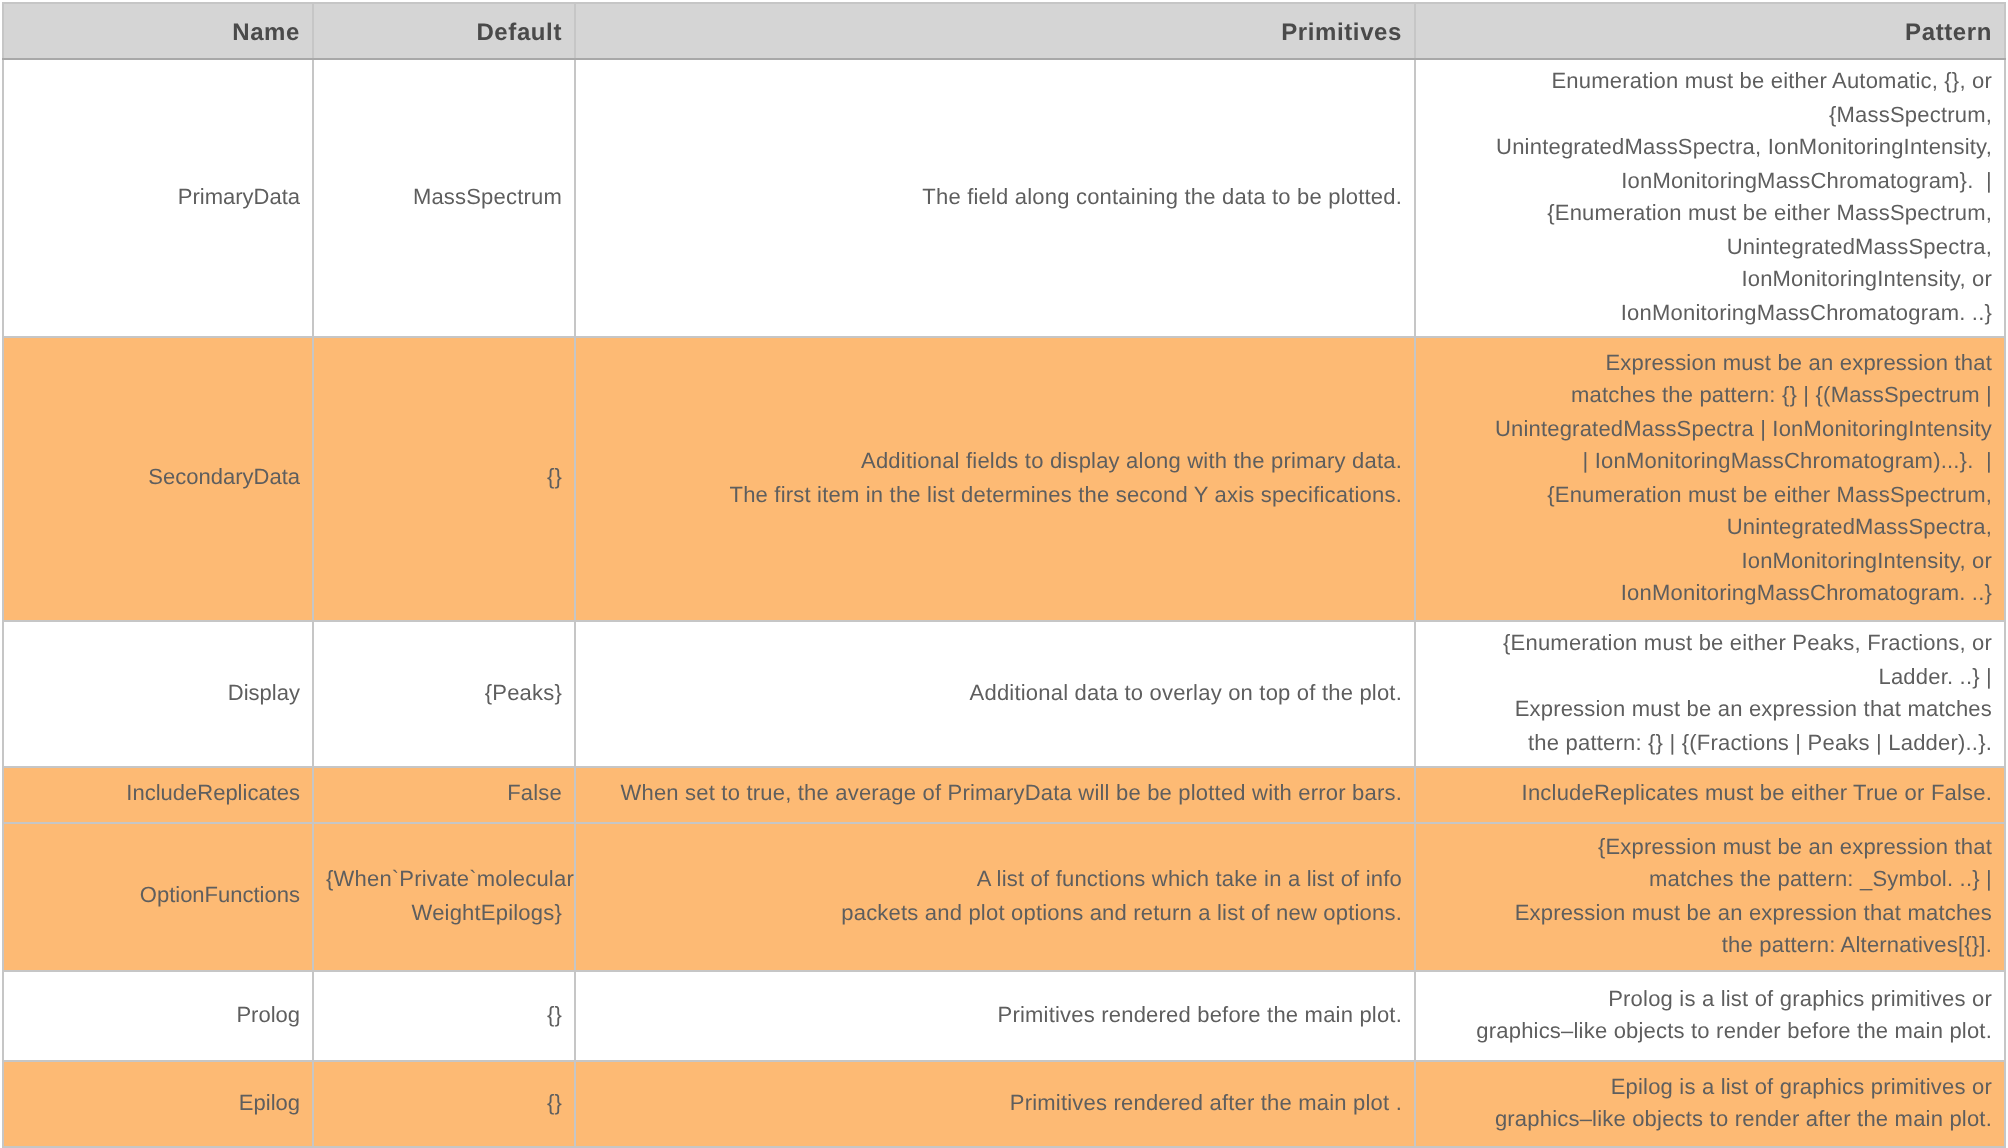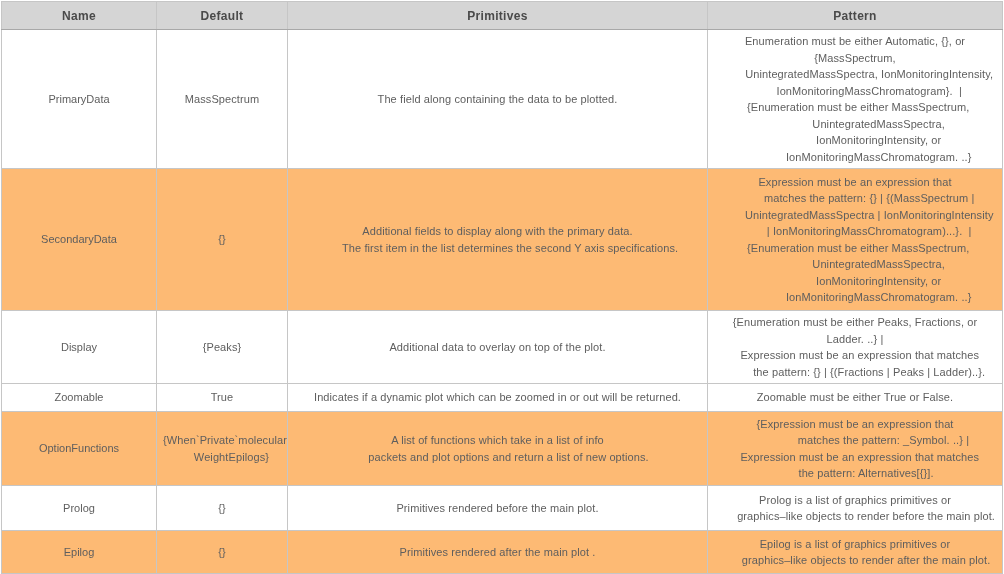--- a/index.html
+++ b/index.html
@@ -15,21 +15,21 @@
     border-collapse: collapse;
     table-layout: fixed;
     width: 1001px;
     margin: 1px 0 0 1px;
     border: 1px solid #8f8f8f;
     background: #ffffff;
   }
   .options-table th, .options-table td {
     border: 1px solid #c6c6c6;
     vertical-align: middle;
-    text-align: center;
+    text-align: right;
     padding: 3px 6px;
     box-sizing: border-box;
     overflow: hidden;
   }
   .options-table th {
     background: #d5d5d5;
     color: #4a4a4a;
     font-size: 12px;
     font-weight: bold;
     letter-spacing: 0.3px;
@@ -91,25 +91,25 @@
                IonMonitoringMassChromatogram. ..}</td>
     </tr>
     <tr style="height:57px">
       <td class="cell-name">Display</td>
       <td class="cell-default">{Peaks}</td>
       <td class="cell-description">Additional data to overlay on top of the plot.</td>
       <td class="cell-pattern">{Enumeration must be either Peaks, Fractions, or Ladder. ..} |
    Expression must be an expression that matches
          the pattern: {} | {(Fractions | Peaks | Ladder)..}.</td>
     </tr>
-    <tr style="height:28px">
-      <td class="cell-name">Zoomable</td>
-      <td class="cell-default">True</td>
-      <td class="cell-description">Indicates if a dynamic plot which can be zoomed in or out will be returned.</td>
-      <td class="cell-pattern">Zoomable must be either True or False.</td>
+    <tr class="alt" style="height:28px">
+      <td class="cell-name">IncludeReplicates</td>
+      <td class="cell-default">False</td>
+      <td class="cell-description">When set to true, the average of PrimaryData will be be plotted with error bars.</td>
+      <td class="cell-pattern">IncludeReplicates must be either True or False.</td>
     </tr>
     <tr class="alt" style="height:74px">
       <td class="cell-name">OptionFunctions</td>
       <td class="cell-default">{When`Private`molecular-
       WeightEpilogs}</td>
       <td class="cell-description">A list of functions which take in a list of info
        packets and plot options and return a list of new options.</td>
       <td class="cell-pattern">{Expression must be an expression that
                   matches the pattern: _Symbol. ..} |
    Expression must be an expression that matches

